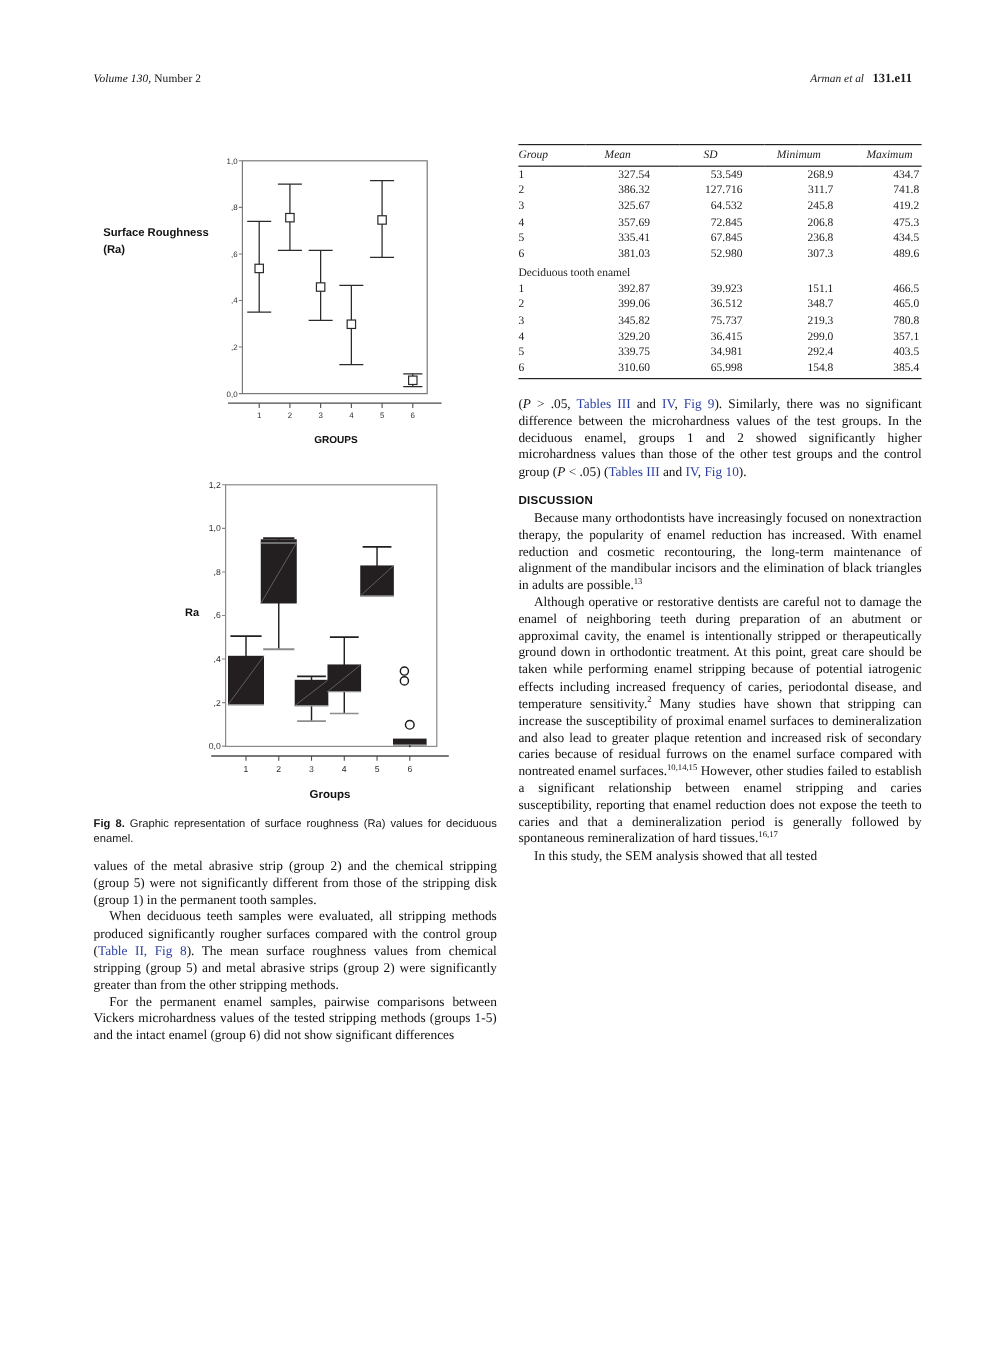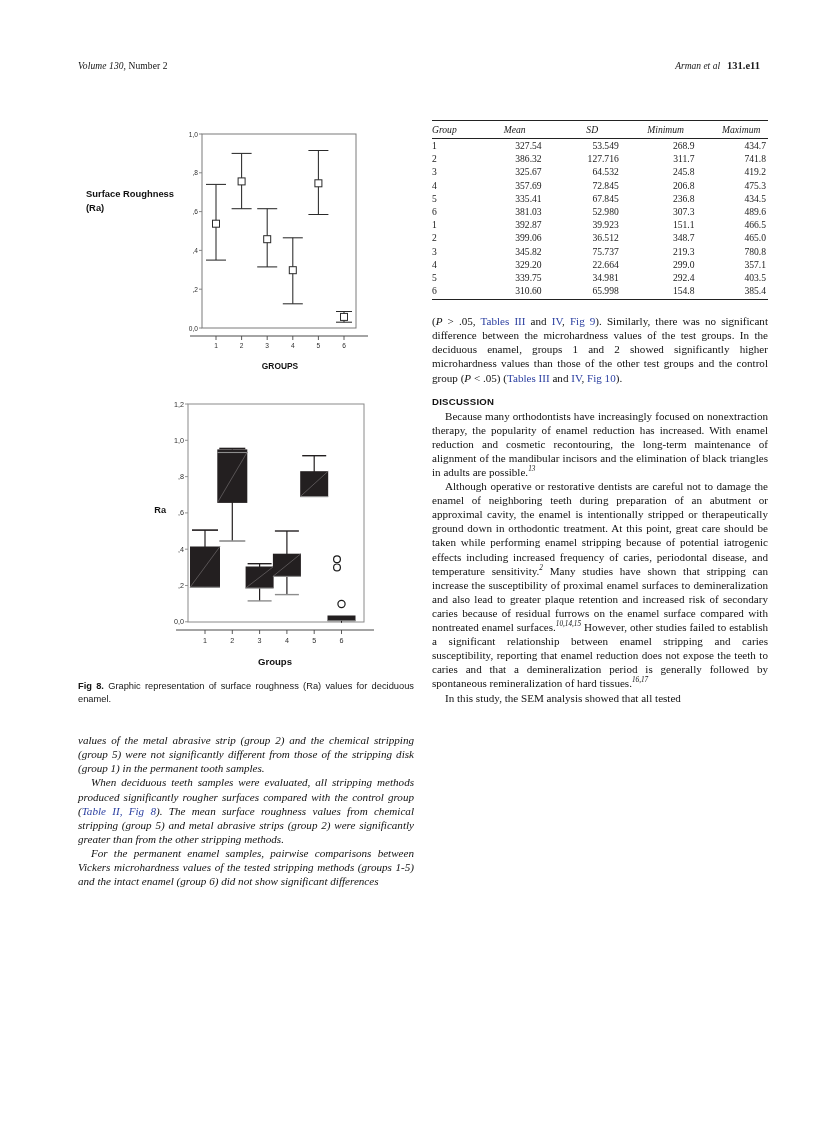--- a/index.html
+++ b/index.html
@@ -63,21 +63,21 @@
 
   
   p.body{
     font-family:"Liberation Serif",serif;font-size:11.1px;line-height:14.1px;
     text-align:justify;margin:0;color:#111;
     text-indent:13px;
     -webkit-hyphens:none;hyphens:none;
   }
   p.body.noind{text-indent:0;}
   .lnk{color:#2b3fa0;}
-  sup{font-size:7.2px;vertical-align:super;line-height:0;font-style:italic;}
+  sup{font-size:7.2px;vertical-align:super;line-height:0;}
   h3.sect{
     font-family:"Liberation Sans",sans-serif;font-size:9.6px;font-weight:bold;
     letter-spacing:.25px;margin:0 0 2px 0;color:#111;
   }
 </style>
 </head>
 <body>
 
 <div class="page">
 
@@ -274,21 +274,21 @@
             <circle cx="263.5" cy="210.0" r="3.6" fill="none" stroke="#1a1a1a" stroke-width="1.2"></circle>
           </g>
         </g>
       </svg>
 
       <div class="caption" style="margin-top:6px;">
         <b>Fig 8.</b><span> Graphic representation of surface roughness (Ra) values for deciduous enamel.</span>
       </div>
     </div>
 
-    <div style="margin-top:28px;font-style:italic;">
+    <div style="margin-top:10px;">
       <p class="body noind">values of the metal abrasive strip (group 2) and the chemical stripping (group 5) were not significantly different from those of the stripping disk (group 1) in the permanent tooth samples.</p>
       <p class="body"><span>When deciduous teeth samples were evaluated, all stripping methods produced significantly rougher surfaces compared with the control group (</span><span class="lnk">Table II, Fig 8</span><span>). The mean surface roughness values from chemical stripping (group 5) and metal abrasive strips (group 2) were significantly greater than from the other stripping methods.</span></p>
       <p class="body">For the permanent enamel samples, pairwise comparisons between Vickers microhardness values of the tested stripping methods (groups 1-5) and the intact enamel (group 6) did not show significant differences</p>
     </div>
   </div>
 
   <div class="colR">
 
     <div>
 
@@ -339,20 +339,23 @@
             <td class="c4">434.5</td>
           </tr>
           <tr>
             <td class="c0">6</td>
             <td class="c1">381.03</td>
             <td class="c2">52.980</td>
             <td class="c3">307.3</td>
             <td class="c4">489.6</td>
           </tr>
 
+          <tr class="sect">
+            <td class="c0" colspan="5">Deciduous tooth enamel</td>
+          </tr>
           <tr>
             <td class="c0">1</td>
             <td class="c1">392.87</td>
             <td class="c2">39.923</td>
             <td class="c3">151.1</td>
             <td class="c4">466.5</td>
           </tr>
           <tr>
             <td class="c0">2</td>
             <td class="c1">399.06</td>
@@ -363,21 +366,21 @@
           <tr>
             <td class="c0">3</td>
             <td class="c1">345.82</td>
             <td class="c2">75.737</td>
             <td class="c3">219.3</td>
             <td class="c4">780.8</td>
           </tr>
           <tr>
             <td class="c0">4</td>
             <td class="c1">329.20</td>
-            <td class="c2">22.664</td>
+            <td class="c2">36.415</td>
             <td class="c3">299.0</td>
             <td class="c4">357.1</td>
           </tr>
           <tr>
             <td class="c0">5</td>
             <td class="c1">339.75</td>
             <td class="c2">34.981</td>
             <td class="c3">292.4</td>
             <td class="c4">403.5</td>
           </tr>

